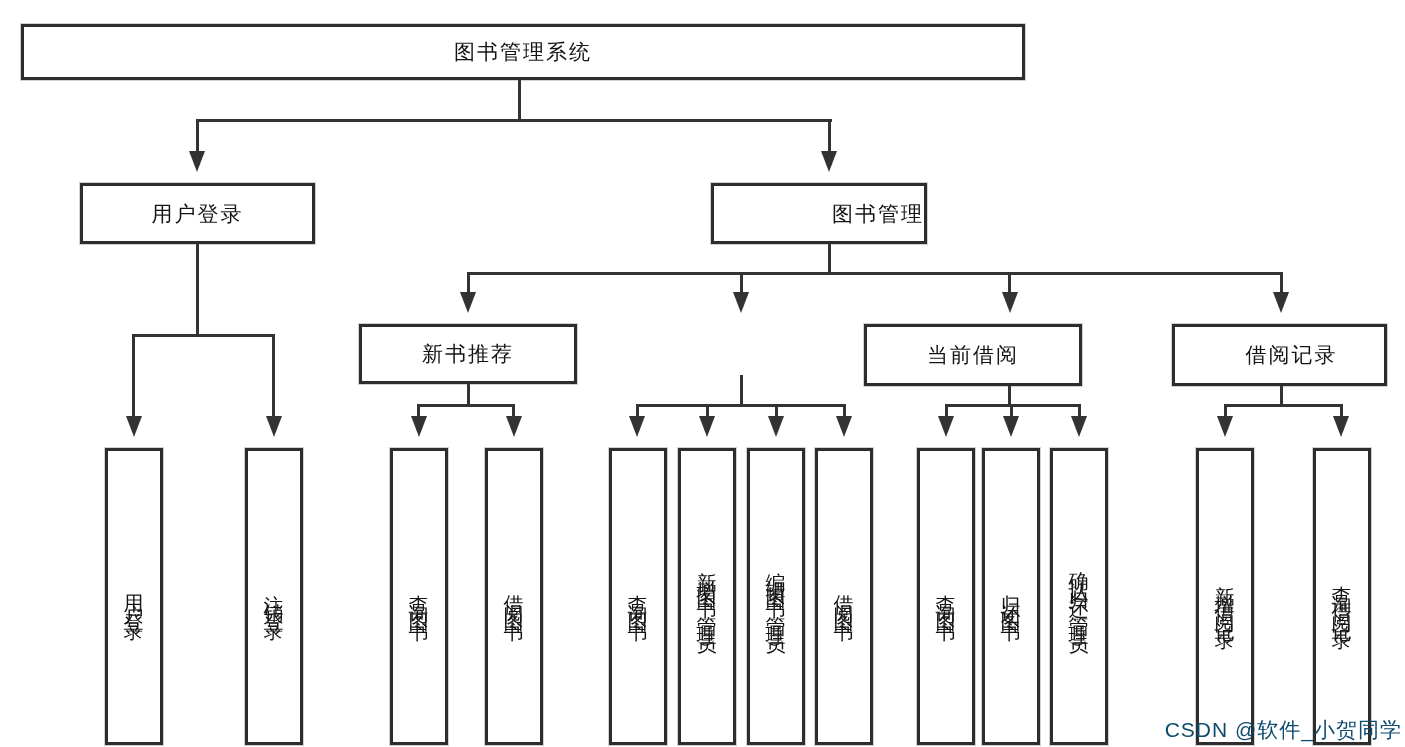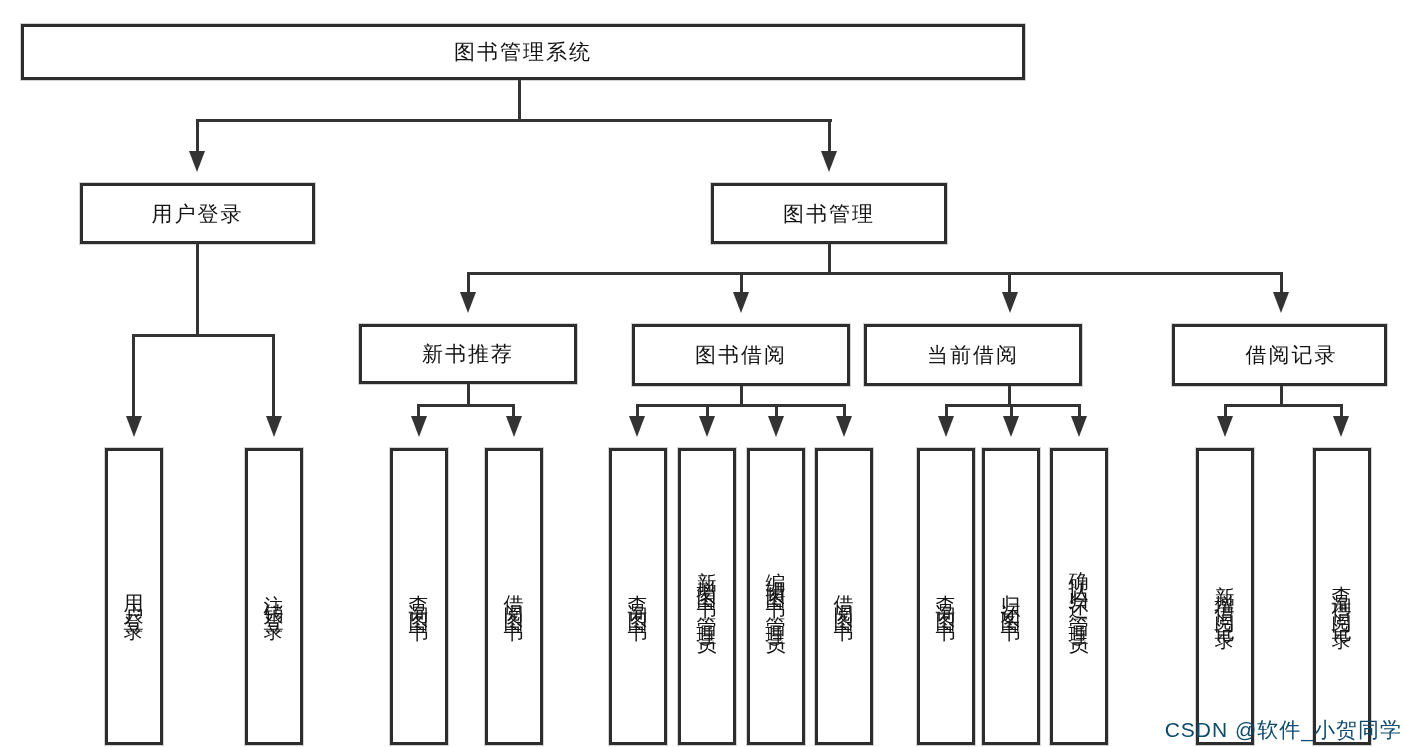--- a/index.html
+++ b/index.html
@@ -17,21 +17,21 @@
     z-index:2;box-sizing:border-box;margin-top:11px;
   }
   .leaf{letter-spacing:0;}
   .leaf .vtxt{
     writing-mode:vertical-rl;text-orientation:mixed;
     font-size:20px;letter-spacing:9px;line-height:1.1;color:#141414;
   }
   
   .n-root        {left:21px;  top:13px;  width:1004px;height:56px;}
   .n-user-login  {left:80px;  top:172px; width:235px; height:61px;}
-  .n-book-mgmt   {left:711px; top:172px; width:236px; height:61px;}
+  .n-book-mgmt   {left:711px; top:172px; width:216px; height:61px;justify-content:flex-end;}
   .n-new-book    {left:359px; top:313px; width:218px; height:60px;}
   .n-book-borrow {left:632px; top:313px; width:218px; height:62px;}
   .n-cur-borrow  {left:864px; top:313px; width:218px; height:62px;}
   .n-borrow-rec  {left:1172px;top:313px; width:215px; height:62px;padding-left:24px;}
   .leaf{top:437px;height:297px;width:58px;}
   .l-1 {left:105px;} .l-2 {left:245px;}
   .l-3 {left:390px;} .l-4 {left:485px;}
   .l-5 {left:609px;} .l-6 {left:678px;} .l-7 {left:747px;} .l-8 {left:815px;}
   .l-9 {left:917px;} .l-10{left:982px;} .l-11{left:1050px;}
   .l-12{left:1196px;}.l-13{left:1313px;}
@@ -63,23 +63,20 @@
   </div>
 
   <div class="box n-book-mgmt">
     <span>图书管理</span>
   </div>
 
   <div class="box n-new-book">
     <span>新书推荐</span>
   </div>
 
-  <div class="box n-book-borrow">
-    <span>图书借阅</span>
-  </div>
 
   <div class="box n-cur-borrow">
     <span>当前借阅</span>
   </div>
 
   <div class="box n-borrow-rec">
     <span>借阅记录</span>
   </div>
 
   <div class="box leaf l-1">

